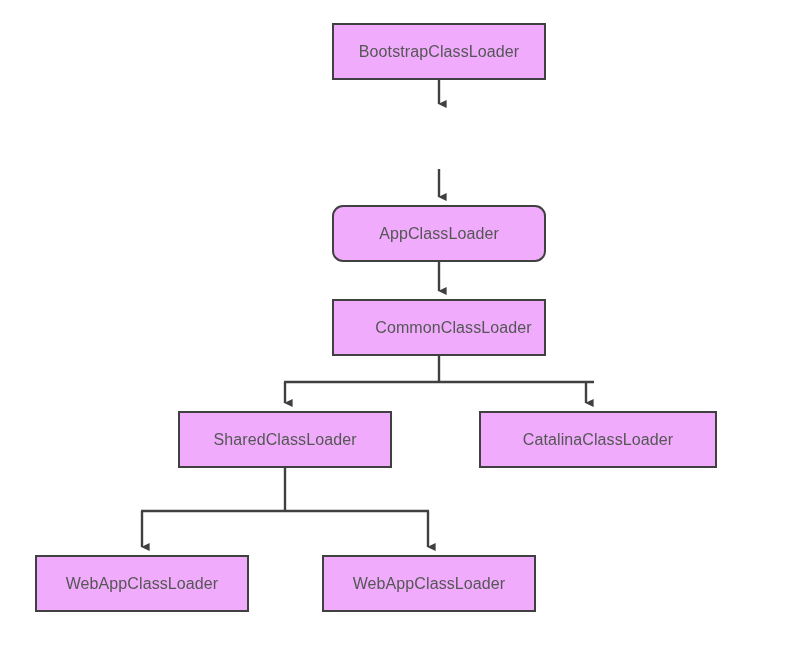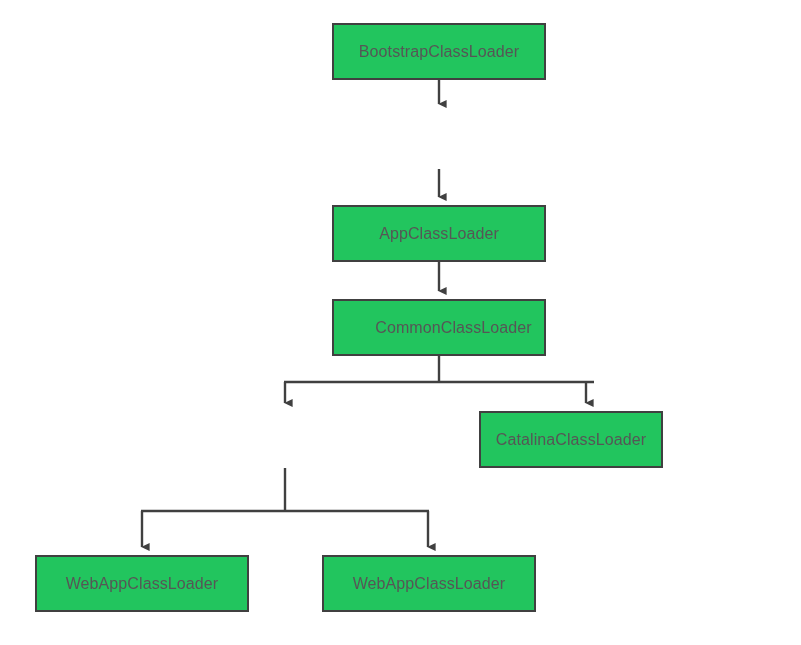--- a/index.html
+++ b/index.html
@@ -20,21 +20,21 @@
     left: 0;
     top: 0;
     width: 801px;
     height: 645px;
     pointer-events: none;
   }
   .node {
     position: absolute;
     box-sizing: border-box;
     border: 2px solid #404040;
-    background: #22c55e;
+    background: #f0abfc;
     display: flex;
     align-items: center;
     justify-content: center;
   }
   .node-label {
     font-family: "Liberation Sans", sans-serif;
     font-size: 16px;
     color: #565656;
     letter-spacing: 0.1px;
     white-space: nowrap;
@@ -90,30 +90,33 @@
     <g>
       <line x1="428" y1="511" x2="428" y2="547" stroke="#404040" stroke-width="2.4" marker-end="url(#arrowhead)"></line>
     </g>
   </svg>
 
   <div class="node" style="left:332px; top:23px; width:214px; height:57px;">
     <span class="node-label">BootstrapClassLoader</span>
   </div>
 
 
-  <div class="node" style="left:332px; top:205px; width:214px; height:57px;">
+  <div class="node" style="left:332px; top:205px; width:214px; height:57px;border-radius:11px;">
     <span class="node-label">AppClassLoader</span>
   </div>
 
   <div class="node" style="left:332px; top:299px; width:214px; height:57px;padding-left:29px;">
     <span class="node-label">CommonClassLoader</span>
   </div>
 
+  <div class="node" style="left:178px; top:411px; width:214px; height:57px;">
+    <span class="node-label">SharedClassLoader</span>
+  </div>
 
-  <div class="node" style="left:479px; top:411px; width:184px; height:57px;">
+  <div class="node" style="left:479px; top:411px; width:238px; height:57px;">
     <span class="node-label">CatalinaClassLoader</span>
   </div>
 
   <div class="node" style="left:35px; top:555px; width:214px; height:57px;">
     <span class="node-label">WebAppClassLoader</span>
   </div>
 
   <div class="node" style="left:322px; top:555px; width:214px; height:57px;">
     <span class="node-label">WebAppClassLoader</span>
   </div>

